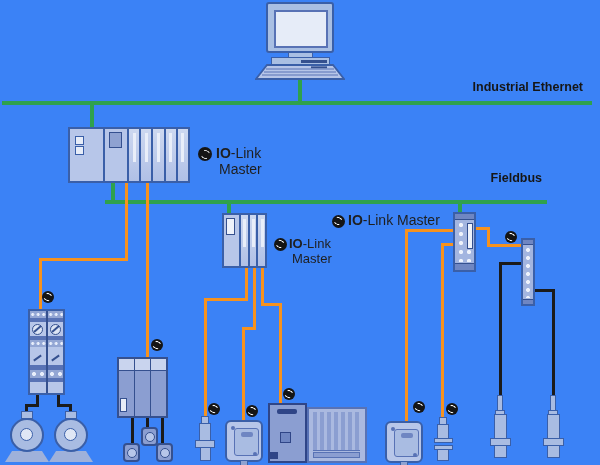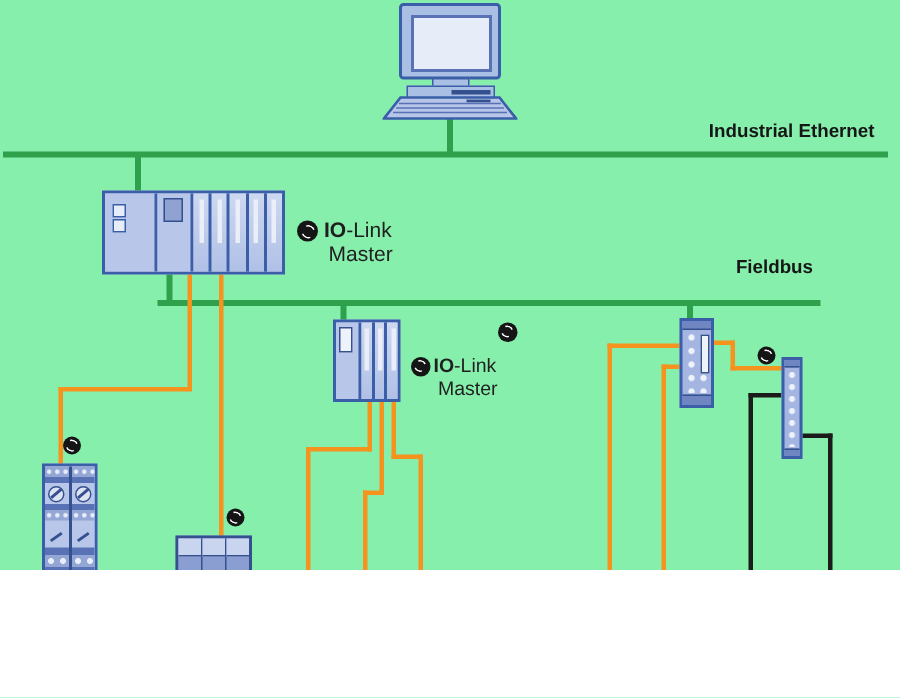--- a/index.html
+++ b/index.html
@@ -1,16 +1,16 @@
 <!DOCTYPE html>
 <html><head>
 <meta charset="utf-8">
 <style>
   html,body{margin:0;padding:0;background:#fff;font-family:"Liberation Sans",sans-serif;}
-  #stage{position:relative;width:600px;height:380px;background:#86efac;overflow:hidden;}
+  #stage{position:relative;width:600px;height:465px;background:#3b82f6;overflow:hidden;}
   .seg{position:absolute;}
   .green{background:#2fa14d;}
   .orange{background:#f6921e;}
   .black{background:#1b1b1b;}
   .dev{position:absolute;background:#b7c6e9;border:2px solid #3a5fa8;box-sizing:border-box;}
   .lbl{position:absolute;color:#1f1f1f;font-size:14px;line-height:16px;white-space:nowrap;}
   .buslbl{position:absolute;color:#161616;font-size:12.5px;font-weight:bold;white-space:nowrap;}
   .io-bold{font-weight:bold;}
   
   .iol{position:absolute;border-radius:50%;background:#151515;}
@@ -308,14 +308,17 @@
   <div class="buslbl" style="right:58px;top:171px;">Fieldbus</div>
 
   <div class="lbl" style="left:216px;top:145px;">
     <span><span class="io-bold">IO</span><span>-Link</span></span><br>
     <span style="padding-left:3px;">Master</span>
   </div>
   <div class="lbl" style="left:289px;top:236px;font-size:13px;line-height:15px;">
     <span><span class="io-bold">IO</span><span>-Link</span></span><br>
     <span style="padding-left:3px;">Master</span>
   </div>
+  <div class="lbl" style="left:348px;top:212px;">
+    <span class="io-bold">IO</span><span>-Link Master</span>
+  </div>
 
 </div>
 
 </body></html>

